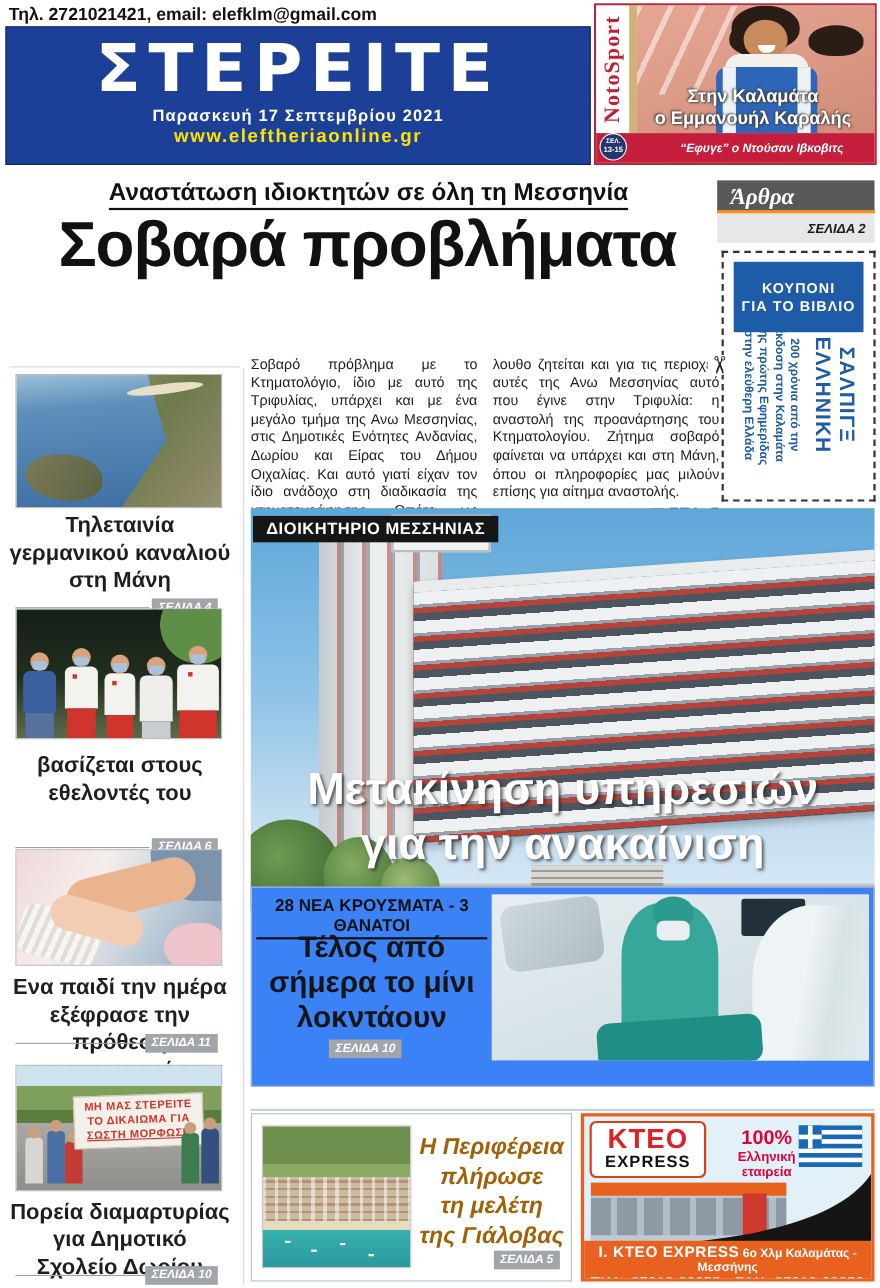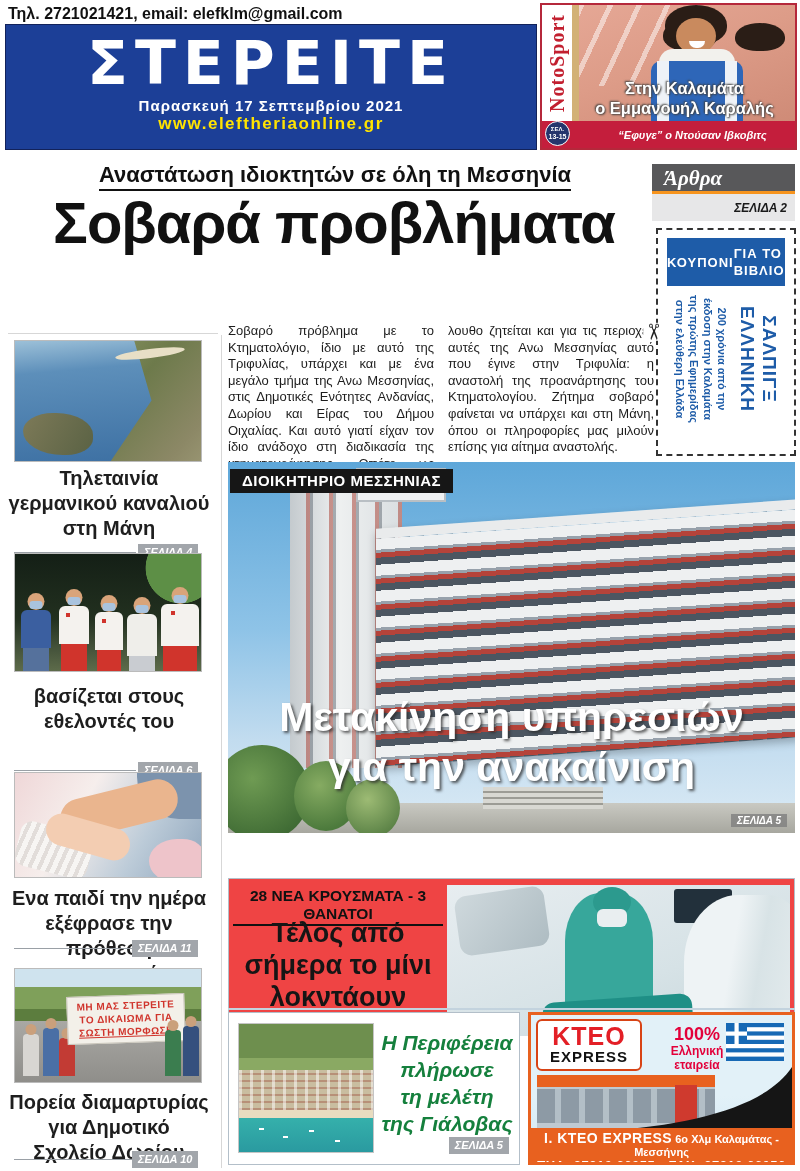--- a/index.html
+++ b/index.html
@@ -45,21 +45,21 @@
   .pageref { margin-top:3px; text-align:right; font-size:15px; font-weight:bold; color:#222; }
   .refsq { display:inline-block; width:11px; height:11px; background:#c8102e; margin-right:5px; vertical-align:-1px; }
 
   
   .arthra { position:absolute; left:652px; top:164px; width:143px; }
   .arthra-head { height:30px; background:#58585a; border-bottom:3px solid #f7941d; color:#fff; font-family:"Liberation Serif", serif; font-style:italic; font-weight:bold; font-size:21px; line-height:28px; padding-left:12px; }
   .arthra-body { height:27px; background:#e7e7e8; text-align:right; font-size:12px; font-weight:bold; font-style:italic; color:#1a1a1a; padding:7px 8px 0 0; }
 
   
   .coupon { position:absolute; left:656px; top:228px; width:140px; height:228px; border:2px dashed #333; background:#fff; }
-  .coupon-head { position:absolute; left:9px; top:8px; width:118px; height:48px; background:#1e5ca8; color:#fff; font-weight:bold; font-size:13px; line-height:17px; display:flex; flex-direction:row; align-items:center; justify-content:center; letter-spacing:1px; }
+  .coupon-head { position:absolute; left:9px; top:8px; width:118px; height:64px; background:#1e5ca8; color:#fff; font-weight:bold; font-size:13px; line-height:17px; display:flex; flex-direction:column; align-items:center; justify-content:center; letter-spacing:1px; }
   .scissors { position:absolute; left:-14px; top:92px; font-size:22px; color:#222; transform:rotate(90deg); background:#fff; line-height:20px; }
   .coupon-rot { position:absolute; left:-7px; top:66px; width:152px; height:126px; transform:rotate(90deg); display:flex; flex-direction:column; justify-content:center; text-align:center; gap:7px; }
   .coupon-title { font-size:19px; font-weight:bold; color:#1e5ca8; letter-spacing:1px; }
   .coupon-sub { font-size:11px; line-height:14px; font-weight:bold; color:#1e5ca8; }
 
   
   .v-divider { position:absolute; left:221px; top:335px; width:1px; height:833px; background:#d7d7d7; }
   .sb-topline { position:absolute; left:8px; top:333px; width:210px; height:1px; background:#d7d7d7; }
   .sb-photo { position:absolute; left:14px; width:188px; overflow:hidden; border:1px solid #bbb; }
   .sb-caption { position:absolute; left:8px; width:202px; text-align:center; font-size:20px; line-height:25px; font-weight:600; color:#1e1e1e; }
@@ -104,40 +104,40 @@
   .bld-tower:after { content:""; position:absolute; inset:0; background:repeating-linear-gradient(90deg, transparent 0 16px, rgba(170,70,58,.55) 16px 20px, rgba(80,90,100,.45) 20px 23px); }
   .bld-pent { position:absolute; left:128px; top:6px; width:90px; height:34px; background:#f0f2f3; border:2px solid #b9bfc4; }
   .road { position:absolute; left:0; right:0; bottom:0; height:30px; background:linear-gradient(180deg,#c9c9c2,#a7a79f); }
   .steps { position:absolute; left:255px; bottom:24px; width:120px; height:22px; background:repeating-linear-gradient(180deg,#d8d8d2 0 4px,#9c9c95 4px 6px); }
   .tree { position:absolute; border-radius:50%; }
   .mp-label { position:absolute; left:230px; top:469px; background:#161616; color:#fff; font-weight:bold; font-size:15px; letter-spacing:.5px; padding:3px 12px 4px; z-index:6; }
   .mp-overlay { position:absolute; left:228px; top:692px; width:567px; text-align:center; z-index:6; color:#fff; font-weight:bold; font-size:41px; line-height:50px; text-shadow:2px 2px 3px rgba(40,40,40,.75); }
   .mp-badge { position:absolute; right:8px; bottom:6px; background:rgba(125,125,125,.78); color:#fff; font-weight:bold; font-style:italic; font-size:10px; padding:1px 6px; }
 
   
-  .covidbox { position:absolute; left:228px; top:878px; width:567px; height:157px; border:1px solid #b3bfc9; background:#ef4444; }
+  .covidbox { position:absolute; left:228px; top:806px; width:567px; height:182px; border:1px solid #b3bfc9; background:#3b82f6; }
   .covid-kicker-wrap { position:absolute; left:4px; top:8px; width:210px; text-align:center; }
   .covid-kicker { display:inline-block; font-size:15.5px; font-weight:bold; color:#111; border-bottom:2px solid #111; padding-bottom:1px; }
   .covid-head { position:absolute; left:4px; top:38px; width:210px; text-align:center; font-size:27px; line-height:32px; font-weight:bold; color:#151515; }
   .covid-badge { left:70px; top:138px; }
   .ph-surgery { position:absolute; left:218px; top:6px; width:343px; height:151px; overflow:hidden; background:linear-gradient(160deg,#e7edf0 0%,#d6e2e6 60%,#c6d6da 100%); }
   .srg-monitor { position:absolute; right:58px; top:4px; width:58px; height:34px; background:#22303b; border-radius:3px; }
   .srg-arm { position:absolute; left:10px; top:6px; width:90px; height:60px; background:linear-gradient(135deg,#cfd9dd,#aebcc2); border-radius:12px; transform:rotate(-8deg); }
   .srg-nurse { position:absolute; left:118px; top:8px; width:88px; height:120px; background:#37a79b; border-radius:40% 40% 8px 8px; }
   .srg-cap { position:absolute; left:146px; top:2px; width:38px; height:30px; background:#2c9a8e; border-radius:50%; }
   .srg-facemask { position:absolute; left:150px; top:24px; width:30px; height:18px; background:#e9eef0; border-radius:6px; }
   .srg-right { position:absolute; right:-14px; top:10px; width:120px; height:150px; background:linear-gradient(100deg,#eef3f5 0 40%,#d8e3e6 60%,#e6edef); border-radius:45% 30% 0 0; }
   .srg-patient { position:absolute; left:96px; bottom:-6px; width:150px; height:44px; background:#1f8f86; border-radius:12px; transform:rotate(-4deg); }
 
   
   .gialovabox { position:absolute; left:228px; top:1012px; width:292px; height:153px; border:1px solid #b3bfc9; background:#fff; }
   .ph-aerial { position:absolute; left:9px; top:10px; width:136px; height:130px; overflow:hidden; border:1px solid #c5c5c5; background:linear-gradient(180deg,#6e8f4e 0 34px,#8aa963 34px 46px,#c9bda0 46px 86px,#e8dcc0 86px 94px,#35b0ab 94px,#2a9aa0 100%); }
   .aerial-spk { position:absolute; left:0; top:46px; width:136px; height:40px; background:repeating-linear-gradient(90deg, rgba(255,255,255,.5) 0 3px, transparent 3px 11px), repeating-linear-gradient(0deg, rgba(150,60,45,.35) 0 2px, transparent 2px 7px); }
   .boat { position:absolute; width:5px; height:2px; background:#fff; }
-  .gialova-head { position:absolute; left:152px; top:16px; width:132px; text-align:center; font-style:italic; font-weight:600; font-size:21px; line-height:27px; color:#15803d; }
+  .gialova-head { position:absolute; left:152px; top:16px; width:132px; text-align:center; font-style:italic; font-weight:600; font-size:21px; line-height:27px; color:#a16207; }
   .gialova-badge { right:10px; bottom:10px; }
 
   
   .kteo { position:absolute; left:528px; top:1012px; width:267px; height:153px; border:3px solid #e8611f; background:linear-gradient(180deg,#e2f1f8 0 55%,#cfe7f3 100%); overflow:hidden; }
   .kteo-logo { position:absolute; left:5px; top:4px; width:106px; height:52px; background:#fff; border:2px solid #d84315; border-radius:6px; text-align:center; padding-top:2px; }
   .kteo-logo .b1 { font-size:25px; line-height:26px; font-weight:bold; color:#e31f26; letter-spacing:1px; }
   .kteo-logo .b2 { font-size:15px; line-height:16px; font-weight:bold; color:#111; letter-spacing:1px; }
   .kteo-tag { position:absolute; left:130px; top:10px; width:72px; text-align:center; color:#e3003a; font-weight:bold; }
   .kteo-tag .t1 { font-size:18px; line-height:19px; }
   .kteo-tag .t2, .kteo-tag .t3 { font-size:12px; line-height:14px; }

